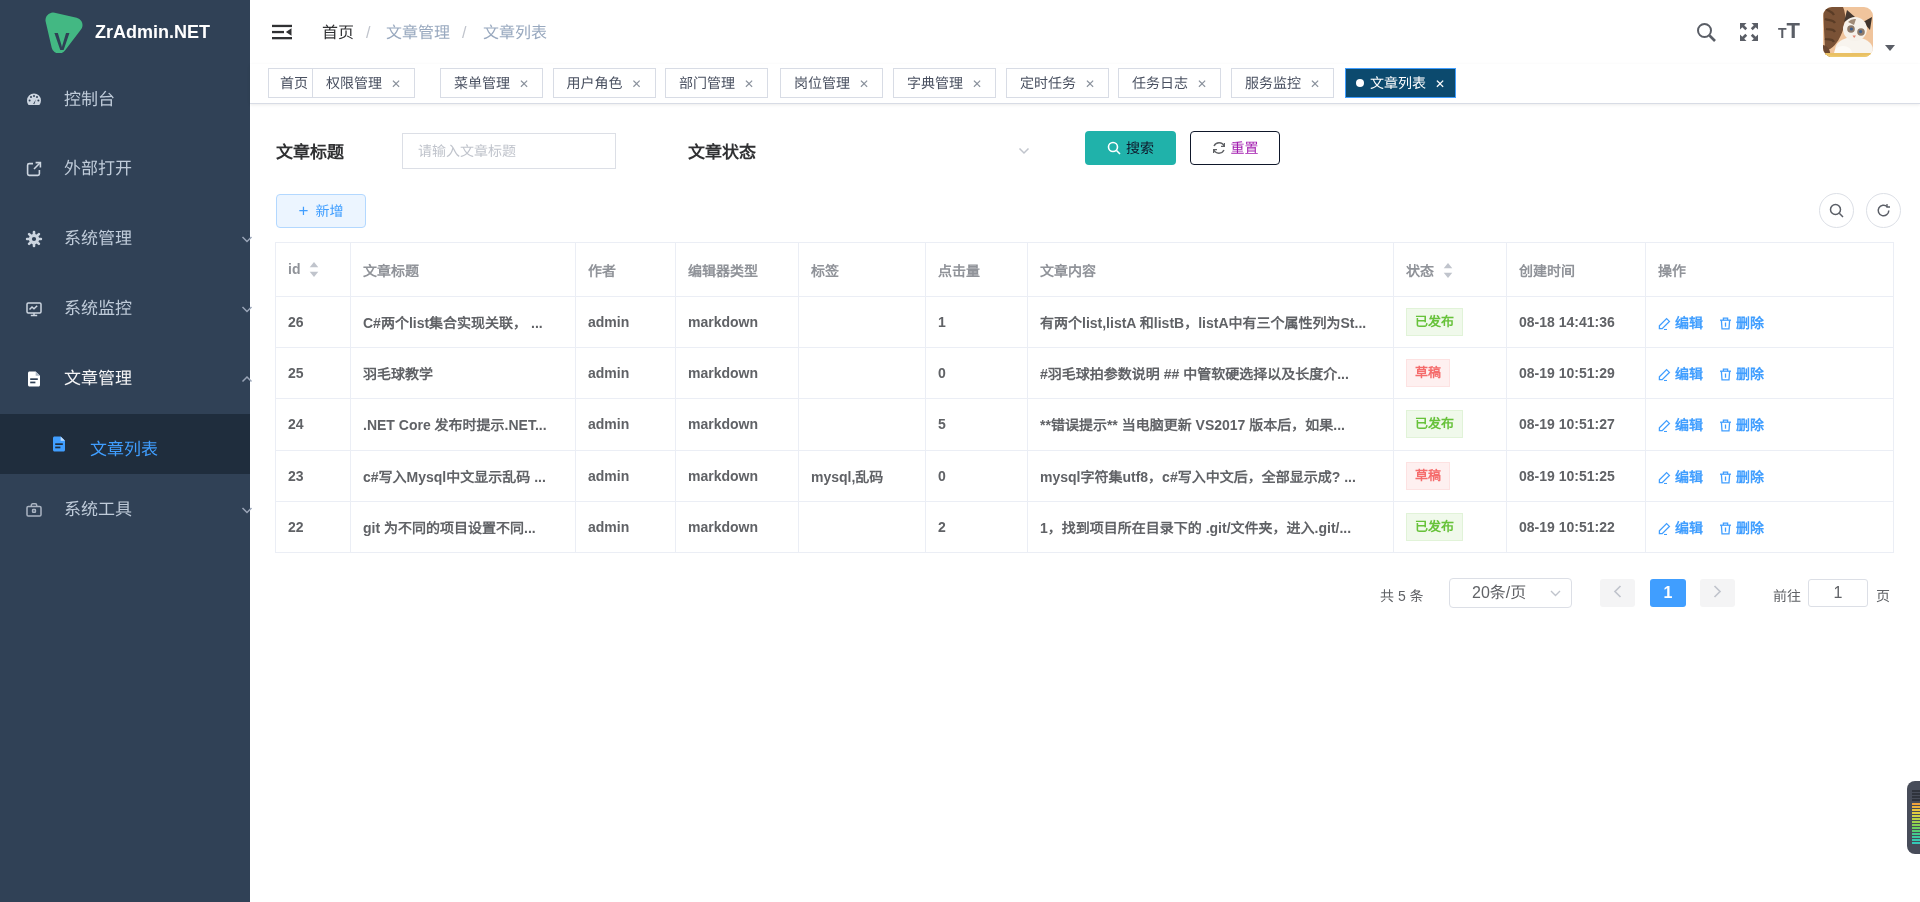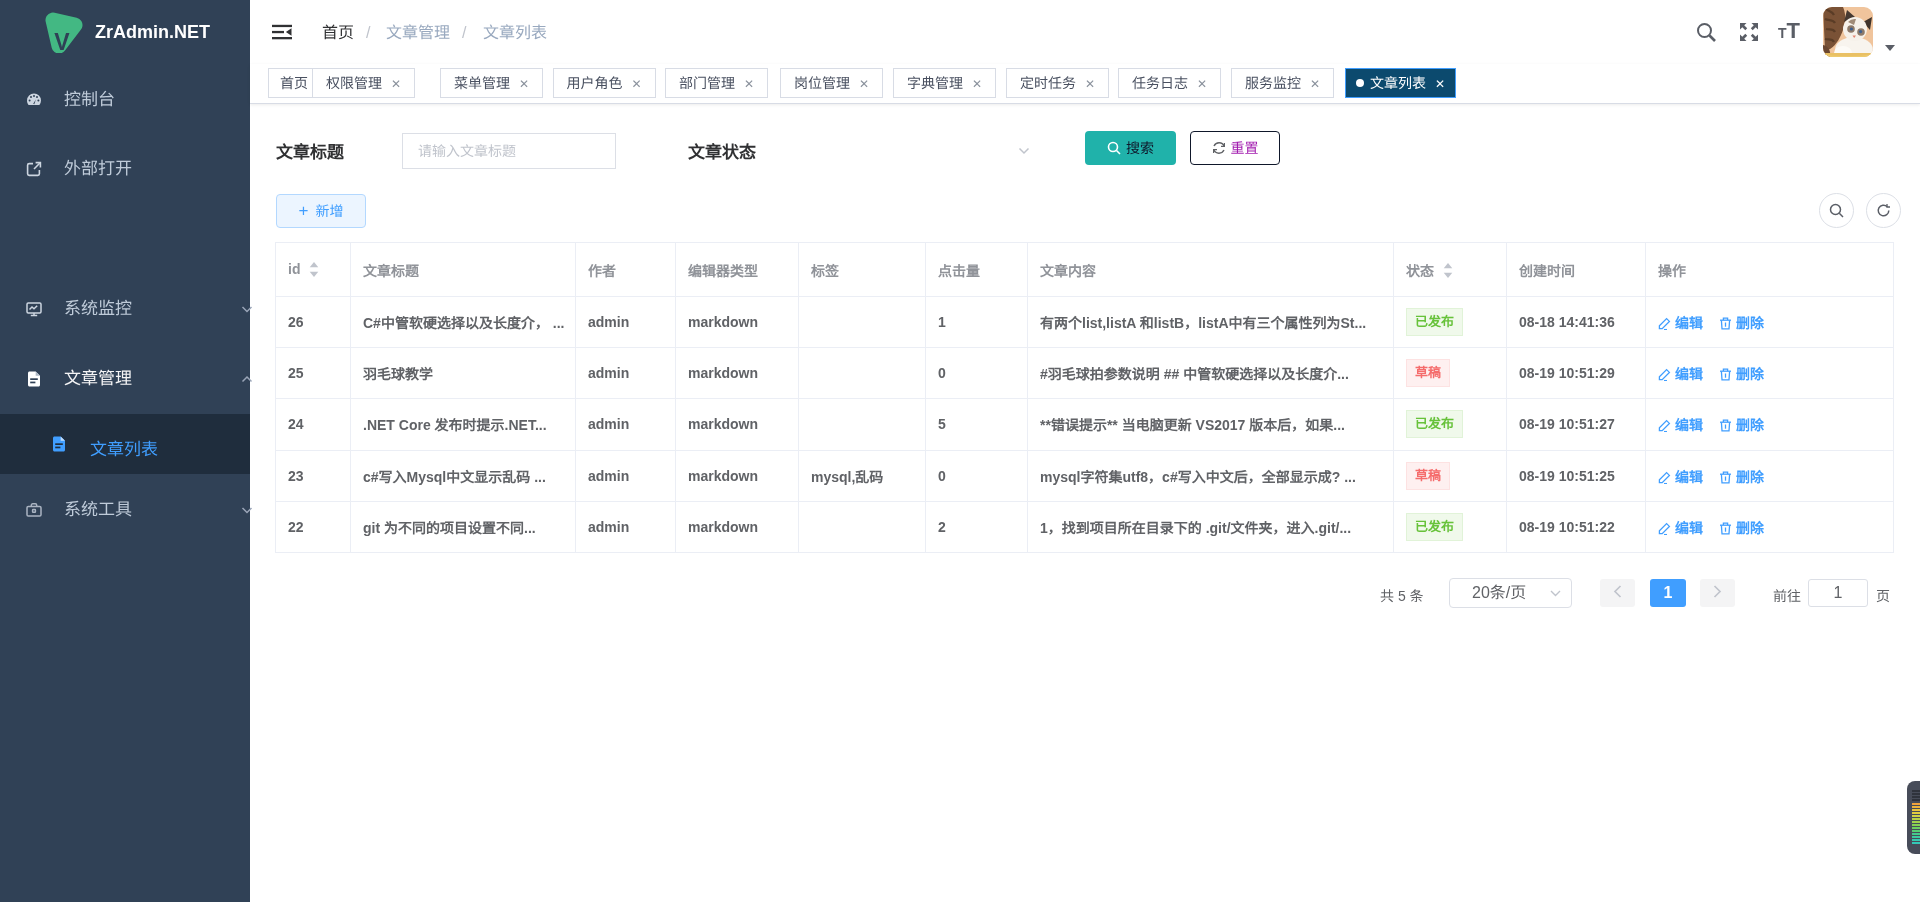--- a/index.html
+++ b/index.html
@@ -90,20 +90,42 @@
 
   <div class="mi" style="top:141px">
     <svg class="mic" viewBox="0 0 18 18" fill="none" stroke="#ccd5e0" stroke-width="1.6">
           <path d="M8 3.6H4.2c-.9 0-1.6.7-1.6 1.6v8.6c0 .9.7 1.6 1.6 1.6h8.6c.9 0 1.6-.7 1.6-1.6V10"></path>
           <path d="M10.6 2.6h4.8v4.8"></path>
           <path d="M15.2 2.8 9 9"></path>
         </svg>
     <div class="mit">外部打开</div>
   </div>
 
+  <div class="mi" style="top:211px">
+    <svg class="mic" viewBox="0 0 18 18">
+          <g fill="#ccd5e0">
+            <rect x="7.7" y="0.8" width="2.6" height="4" rx="1.2"></rect>
+            <rect x="7.7" y="13.2" width="2.6" height="4" rx="1.2"></rect>
+            <rect x="0.8" y="7.7" width="4" height="2.6" rx="1.2"></rect>
+            <rect x="13.2" y="7.7" width="4" height="2.6" rx="1.2"></rect>
+            <g transform="rotate(45 9 9)">
+              <rect x="7.7" y="0.8" width="2.6" height="4" rx="1.2"></rect>
+              <rect x="7.7" y="13.2" width="2.6" height="4" rx="1.2"></rect>
+              <rect x="0.8" y="7.7" width="4" height="2.6" rx="1.2"></rect>
+              <rect x="13.2" y="7.7" width="4" height="2.6" rx="1.2"></rect>
+            </g>
+            <circle cx="9" cy="9" r="5.2"></circle>
+          </g>
+          <circle cx="9" cy="9" r="2.1" fill="#304156"></circle>
+        </svg>
+    <div class="mit">系统管理</div>
+    <svg class="arr" viewBox="0 0 12 8" fill="none" stroke="#9aa5b8" stroke-width="1.5">
+          <path d="M1.5 2 6 6.5 10.5 2"></path>
+        </svg>
+  </div>
 
   <div class="mi" style="top:281px">
     <svg class="mic" viewBox="0 0 18 18" fill="none" stroke="#ccd5e0" stroke-width="1.5">
           <rect x="2" y="3" width="14" height="10" rx="1.2"></rect>
           <path d="M4.5 9.5 7 7l2 1.8 3.2-3"></path>
           <path d="M9 13v2.6M5.8 15.6h6.4"></path>
         </svg>
     <div class="mit">系统监控</div>
     <svg class="arr" viewBox="0 0 12 8" fill="none" stroke="#9aa5b8" stroke-width="1.5">
           <path d="M1.5 2 6 6.5 10.5 2"></path>
@@ -259,21 +281,21 @@
           <th>文章内容</th>
   <th class="ctr">状态<svg class="sortc" viewBox="0 0 10 14">
               <path d="M5 0 9 5H1z" fill="#c0c4cc"></path>
               <path d="M5 14 1 9h8z" fill="#c0c4cc"></path>
             </svg></th>
   <th class="ctr">创建时间</th>
           <th class="ctr">操作</th>
 </tr>
 <tr>
   <td>26</td>
-          <td>C#中管软硬选择以及长度介，  ...</td>
+          <td>C#两个list集合实现关联，  ...</td>
           <td>admin</td>
           <td>markdown</td>
           <td></td>
           <td class="ctr">1</td>
           <td>有两个list,listA 和listB，listA中有三个属性列为St...</td>
   <td class="ctr"><span class="chip chip-g">已发布</span></td>
           <td class="ctr">08-18 14:41:36</td>
   <td class="ctr"><span class="lnk"><svg style="vertical-align:-2px;margin-right:4px" width="13" height="13" viewBox="0 0 13 13" fill="none" stroke="#409eff" stroke-width="1.3">
                 <path d="M8.6 1.6l2.8 2.8-7.2 7.2H1.4V8.8z"></path>
                 <path d="M6 12.6h3"></path>

